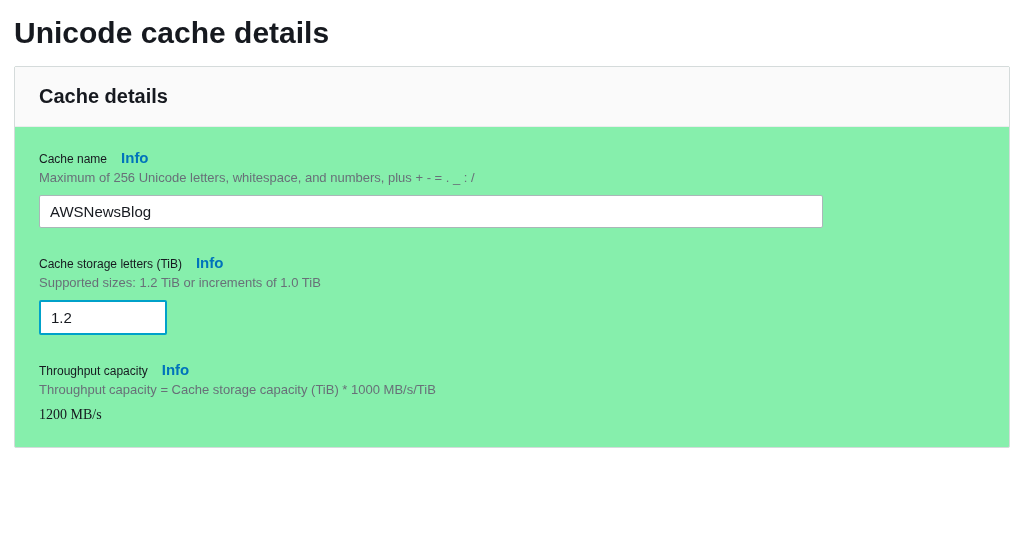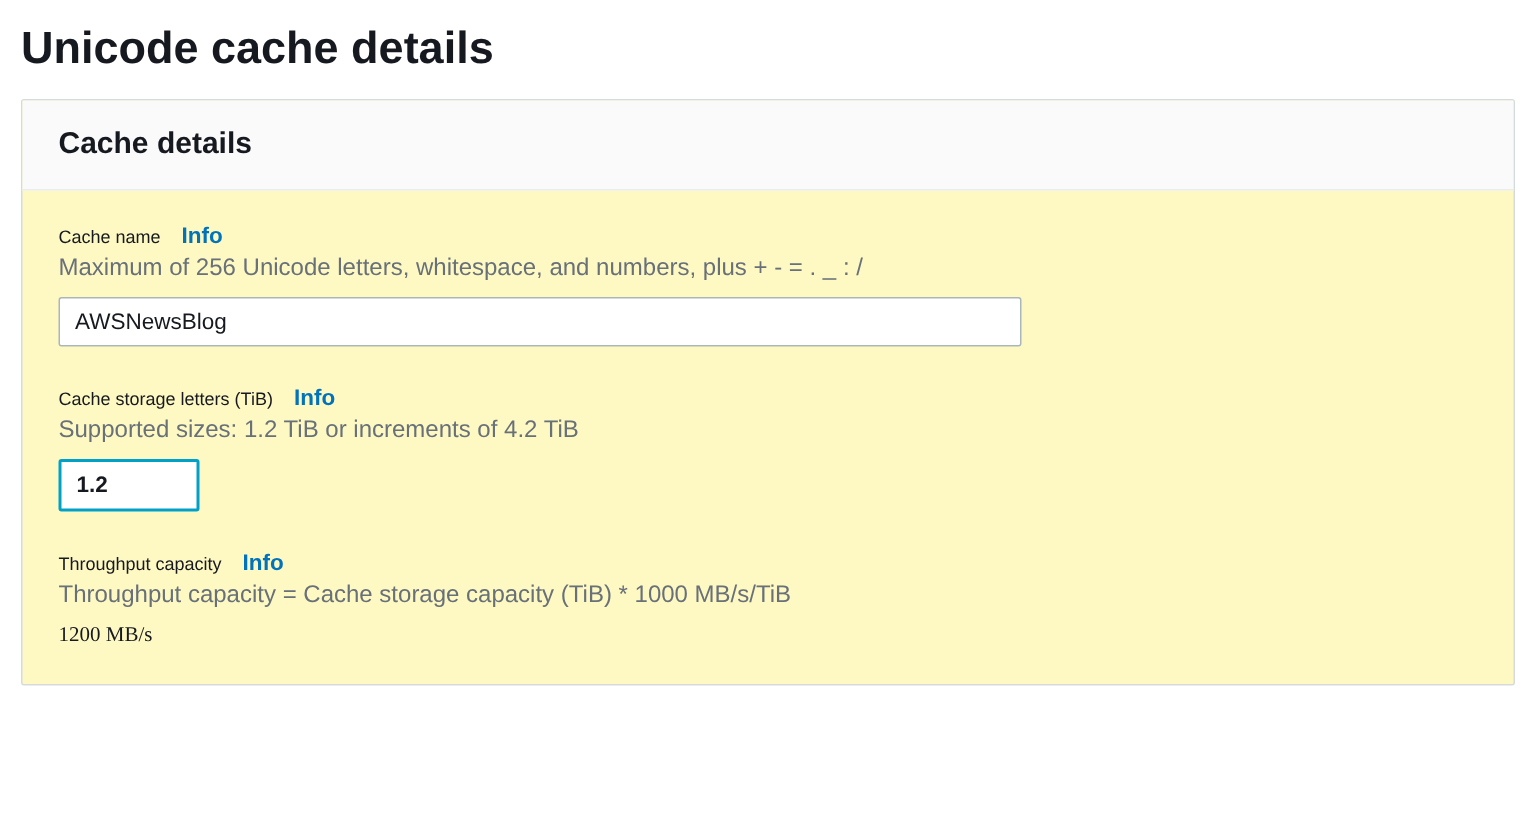--- a/index.html
+++ b/index.html
@@ -12,21 +12,21 @@
     }
     .page-title {
       font-size: 30px;
       font-weight: 700;
       color: #16191f;
       margin-bottom: 16px;
     }
     .panel {
       border: 1px solid #d5dbdb;
       border-radius: 2px;
-      background: #fef9c3;
+      background: #86efac;
     }
     .panel-header {
       background: #fafafa;
       border-bottom: 1px solid #eaeded;
       padding: 18px 24px;
     }
     .panel-header h2 {
       font-size: 20px;
       font-weight: 700;
       color: #16191f;
@@ -50,43 +50,43 @@
       color: #16191f;
     }
     .info-link {
       font-size: 15px;
       font-weight: 700;
       color: #0073bb;
       cursor: pointer;
       text-align: right;
     }
     .field-desc {
-      font-size: 16px;
+      font-size: 13px;
       color: #687078;
       margin-bottom: 10px;
     }
     .input-text {
-      width: 642px;
+      width: 784px;
       max-width: 100%;
       padding: 7px 10px;
       font-size: 15px;
       border: 1px solid #aab7b8;
       border-radius: 2px;
       color: #16191f;
       background: #ffffff;
       outline: none;
     }
     .input-small {
-      width: 94px;
+      width: 128px;
       padding: 7px 10px;
       font-size: 15px;
       border: 2px solid #00a1c9;
       border-radius: 2px;
       color: #16191f;
-      font-weight: 700;
+      font-weight: 400;
       background: #ffffff;
       outline: none;
     }
     .input-small::selection { background: #b9e0f7; }
     .value-text {
       font-size: 14px;
       font-weight: 400;
       color: #16191f;
       margin-top: 8px;
       font-family: Liberation Serif, serif;
@@ -110,21 +110,21 @@
       </div>
       <div class="field-desc">Maximum of 256 Unicode letters, whitespace, and numbers, plus + - = . _ : /</div>
       <input type="text" class="input-text" value="AWSNewsBlog" style="">
     </div>
 
     <div class="field">
       <div class="field-label-row">
         <span class="field-label">Cache storage letters (TiB)</span>
         <span class="info-link">Info</span>
       </div>
-      <div class="field-desc">Supported sizes: 1.2 TiB or increments of 4.2 TiB</div>
+      <div class="field-desc">Supported sizes: 1.2 TiB or increments of 1.0 TiB</div>
       <input type="text" class="input-small" value="1.2" style="">
     </div>
 
     <div class="field">
       <div class="field-label-row">
         <span class="field-label">Throughput capacity</span>
         <span class="info-link">Info</span>
       </div>
       <div class="field-desc">Throughput capacity = Cache storage capacity (TiB) * 1000 MB/s/TiB</div>
       <div class="value-text">1200 MB/s</div>

